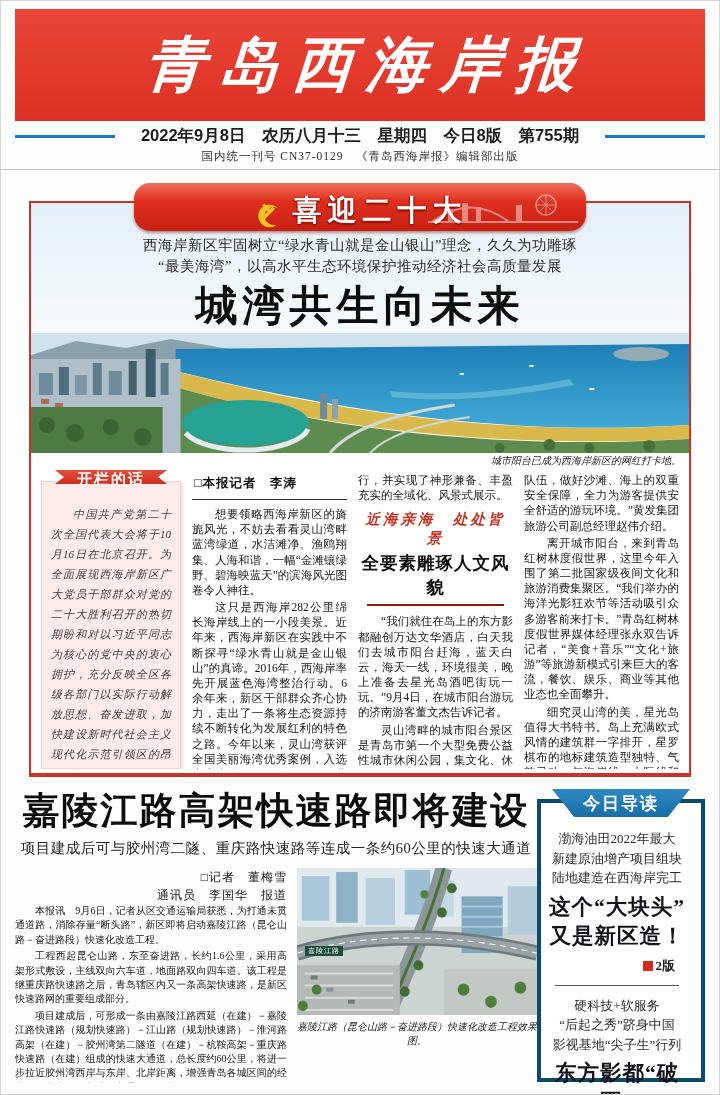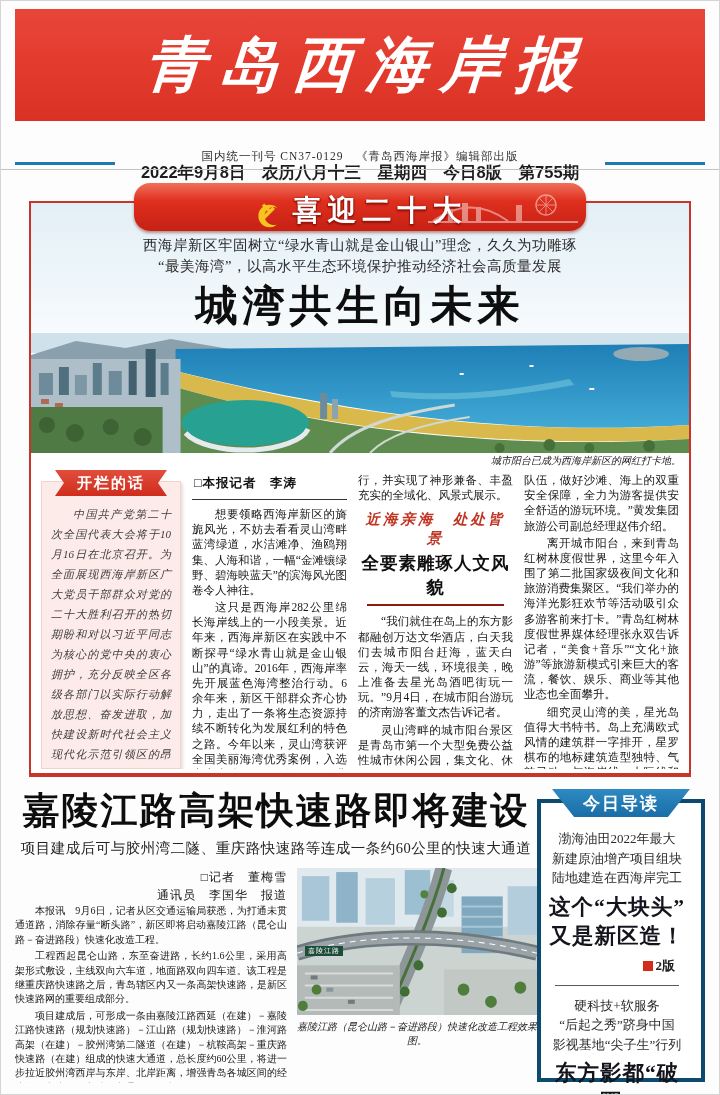--- a/index.html
+++ b/index.html
@@ -16,21 +16,21 @@
     background:linear-gradient(180deg,#e8463a 0%, #e23a2c 55%, #d93224 100%);
     display:flex; align-items:center; justify-content:center;
   }
   .masthead-title {
     color:#fff; font-size:60px; font-weight:bold; font-style:italic;
     letter-spacing:14px; font-family:"Liberation Serif","DejaVu Serif",serif;
     transform:skewX(-4deg); white-space:nowrap; text-indent:14px;
   }
   .dateline-row {
     position:absolute; left:14px; right:14px; top:124px; height:22px;
-    display:flex; align-items:flex-start; gap:26px;margin-top:37px;
+    display:flex; align-items:center; gap:26px;
   }
   .blue-line { flex:1; height:3px; background:#1b7ab2; }
   .dateline {
     font-size:16.5px; font-weight:bold; color:#1d1d1d; white-space:nowrap;
     font-family:"Liberation Sans","DejaVu Sans",sans-serif;
   }
   .pubinfo {
     position:absolute; left:0; right:0; top:148px; text-align:center;
     font-size:11.5px; color:#2e2e2e; letter-spacing:1px;
   }
@@ -78,23 +78,23 @@
   .indent { text-indent:2em; }
   .col { flex:1 1 0; }
   
   .intro-box {
     position:relative; flex:0 0 140px; background:#fcebe8;
     border:1px solid #f3d2cc; box-shadow:2px 2px 3px rgba(0,0,0,.12);
     padding:22px 9px 6px 9px; margin-top:8px; height:288px;
   }
   .ribbon-red {
     position:absolute; top:-12px; left:50%; transform:translateX(-50%);
-    width:112px; height:26px; background:linear-gradient(180deg,#e24d3c,#cf2d1c);
+    width:112px; height:14px; background:linear-gradient(180deg,#e24d3c,#cf2d1c);
     clip-path:polygon(0 0,100% 0,92% 50%,100% 100%,0 100%,8% 50%);
-    display:flex; align-items:center; justify-content:center;
+    display:flex; align-items:flex-start; justify-content:center;
   }
   .ribbon-red span {
     color:#fff; font-size:15px; font-weight:bold; letter-spacing:2px;
     font-family:"Liberation Sans","DejaVu Sans",sans-serif;
   }
   .intro-box-text {
     font-size:11px; line-height:1.82; color:#3c3c3c; text-align:justify;
     text-indent:2em; font-style:italic;
   }
   .byline {

